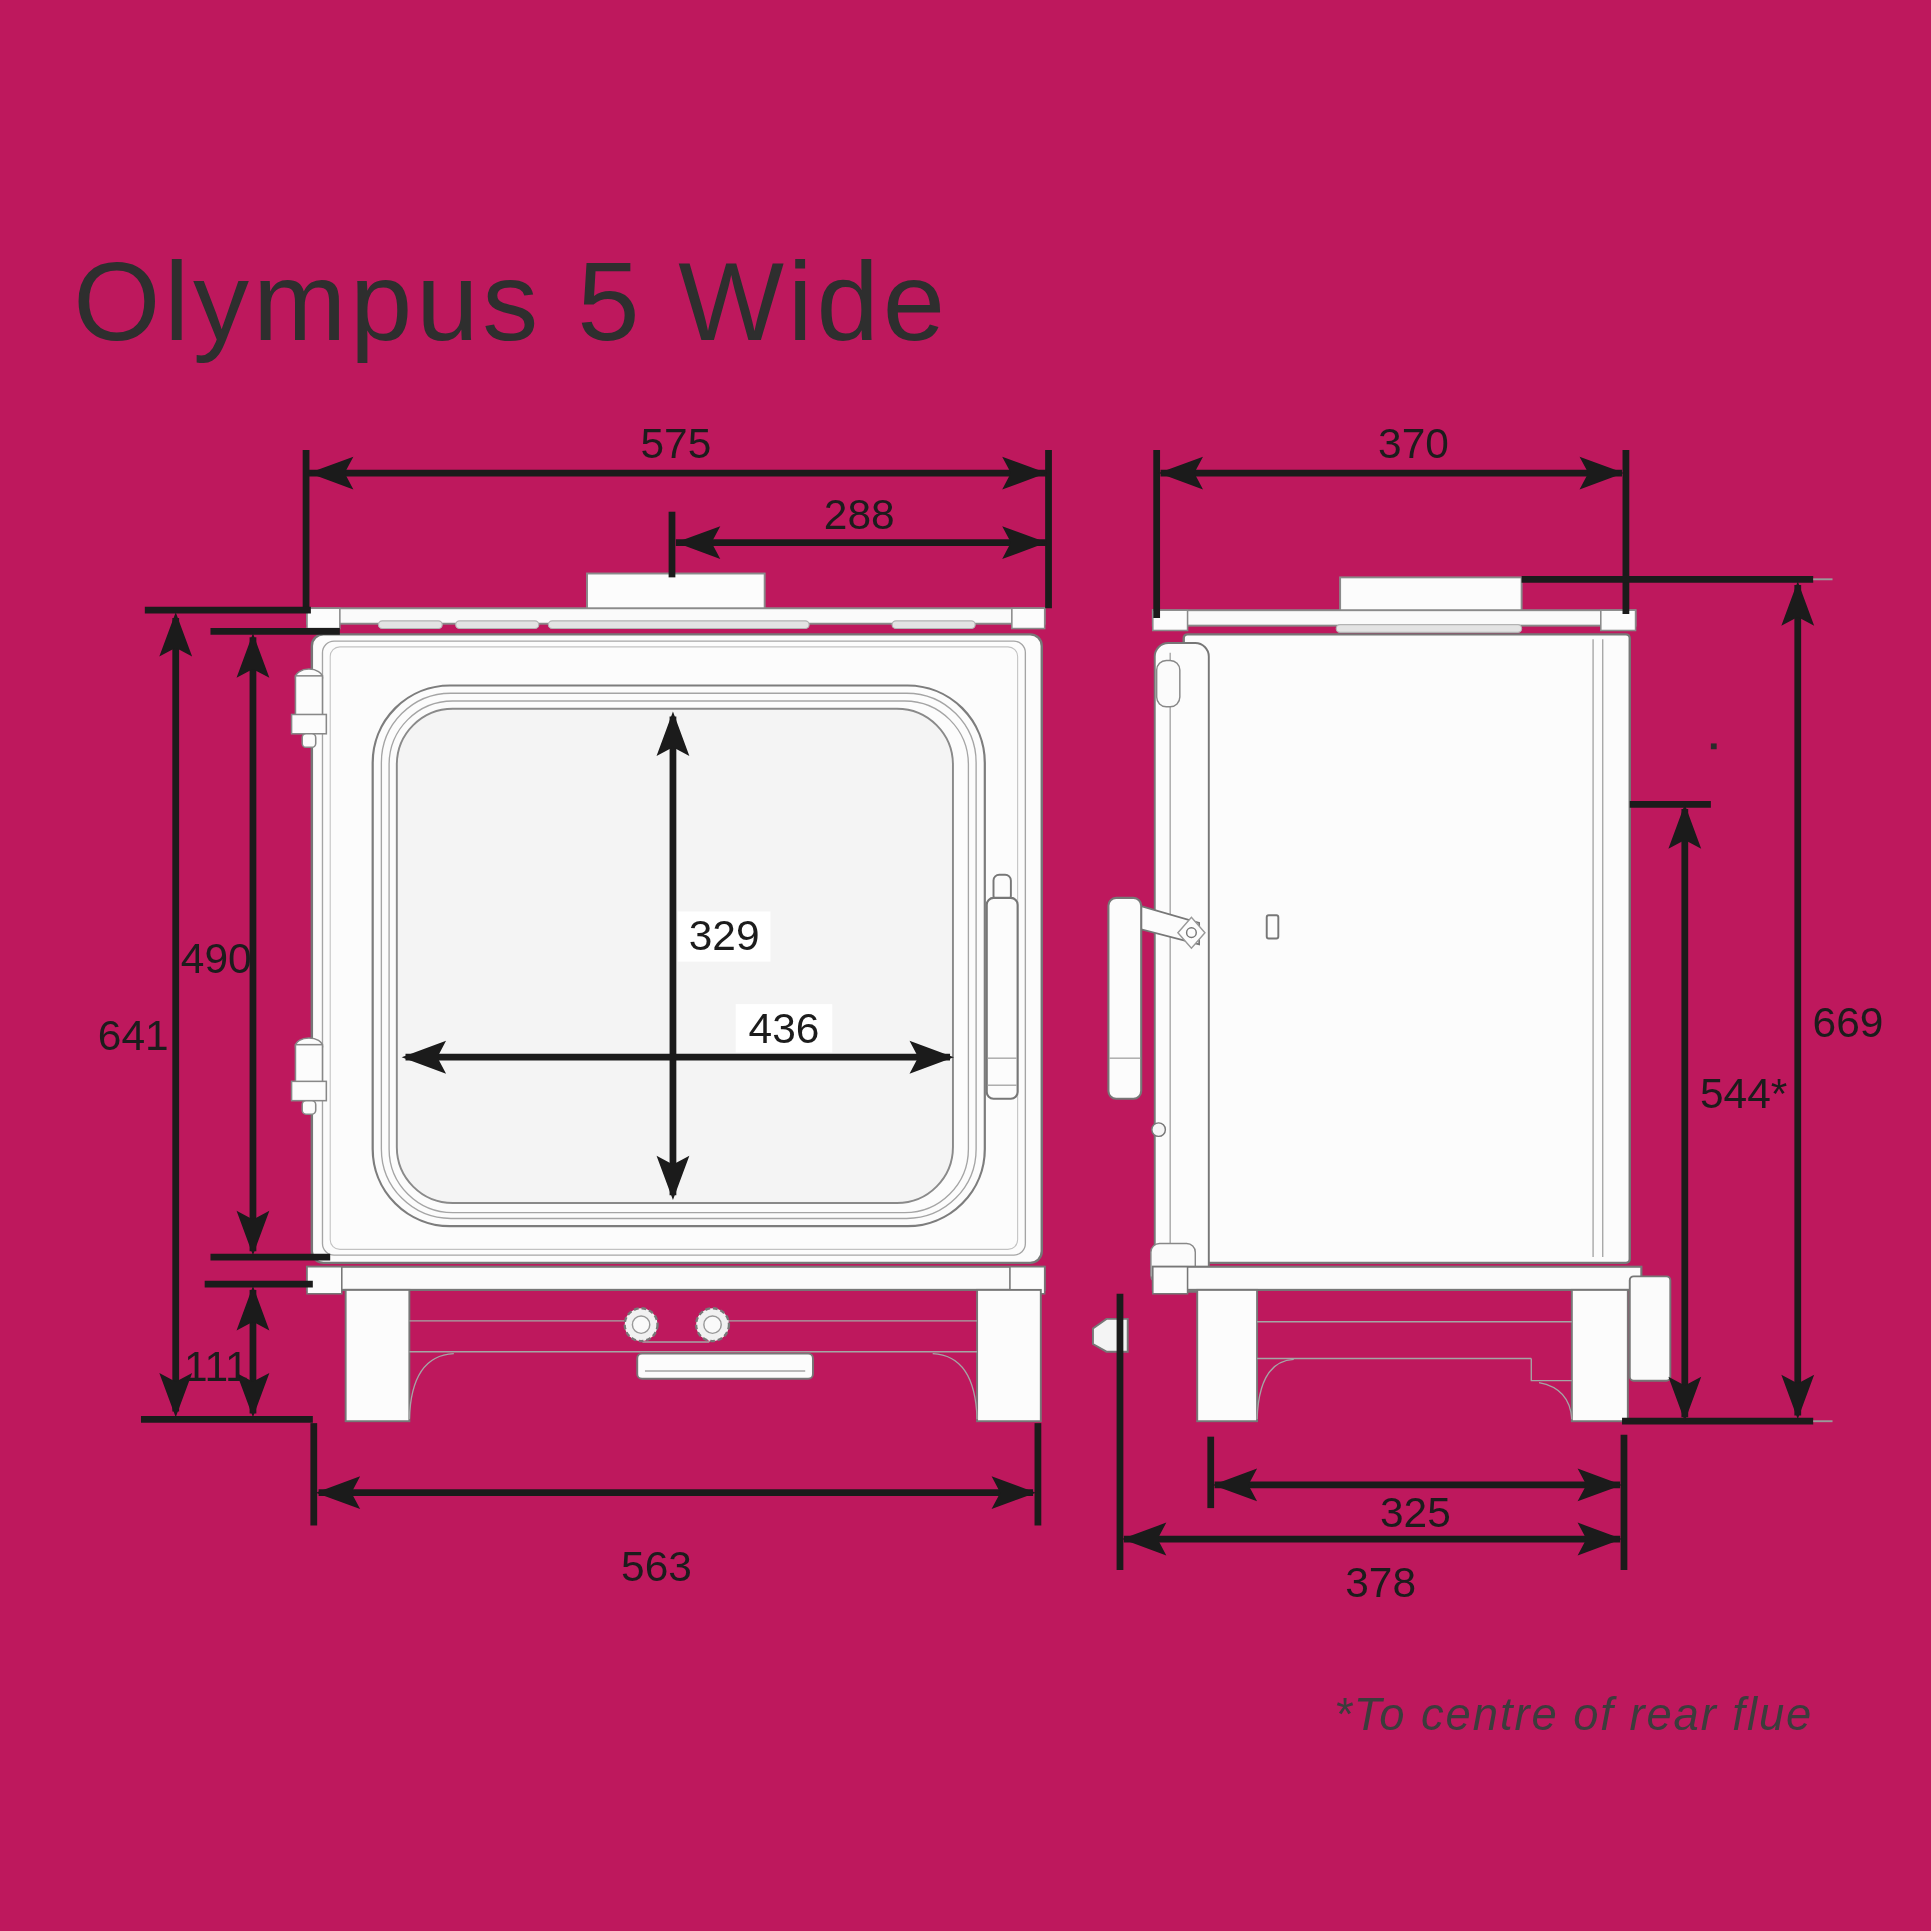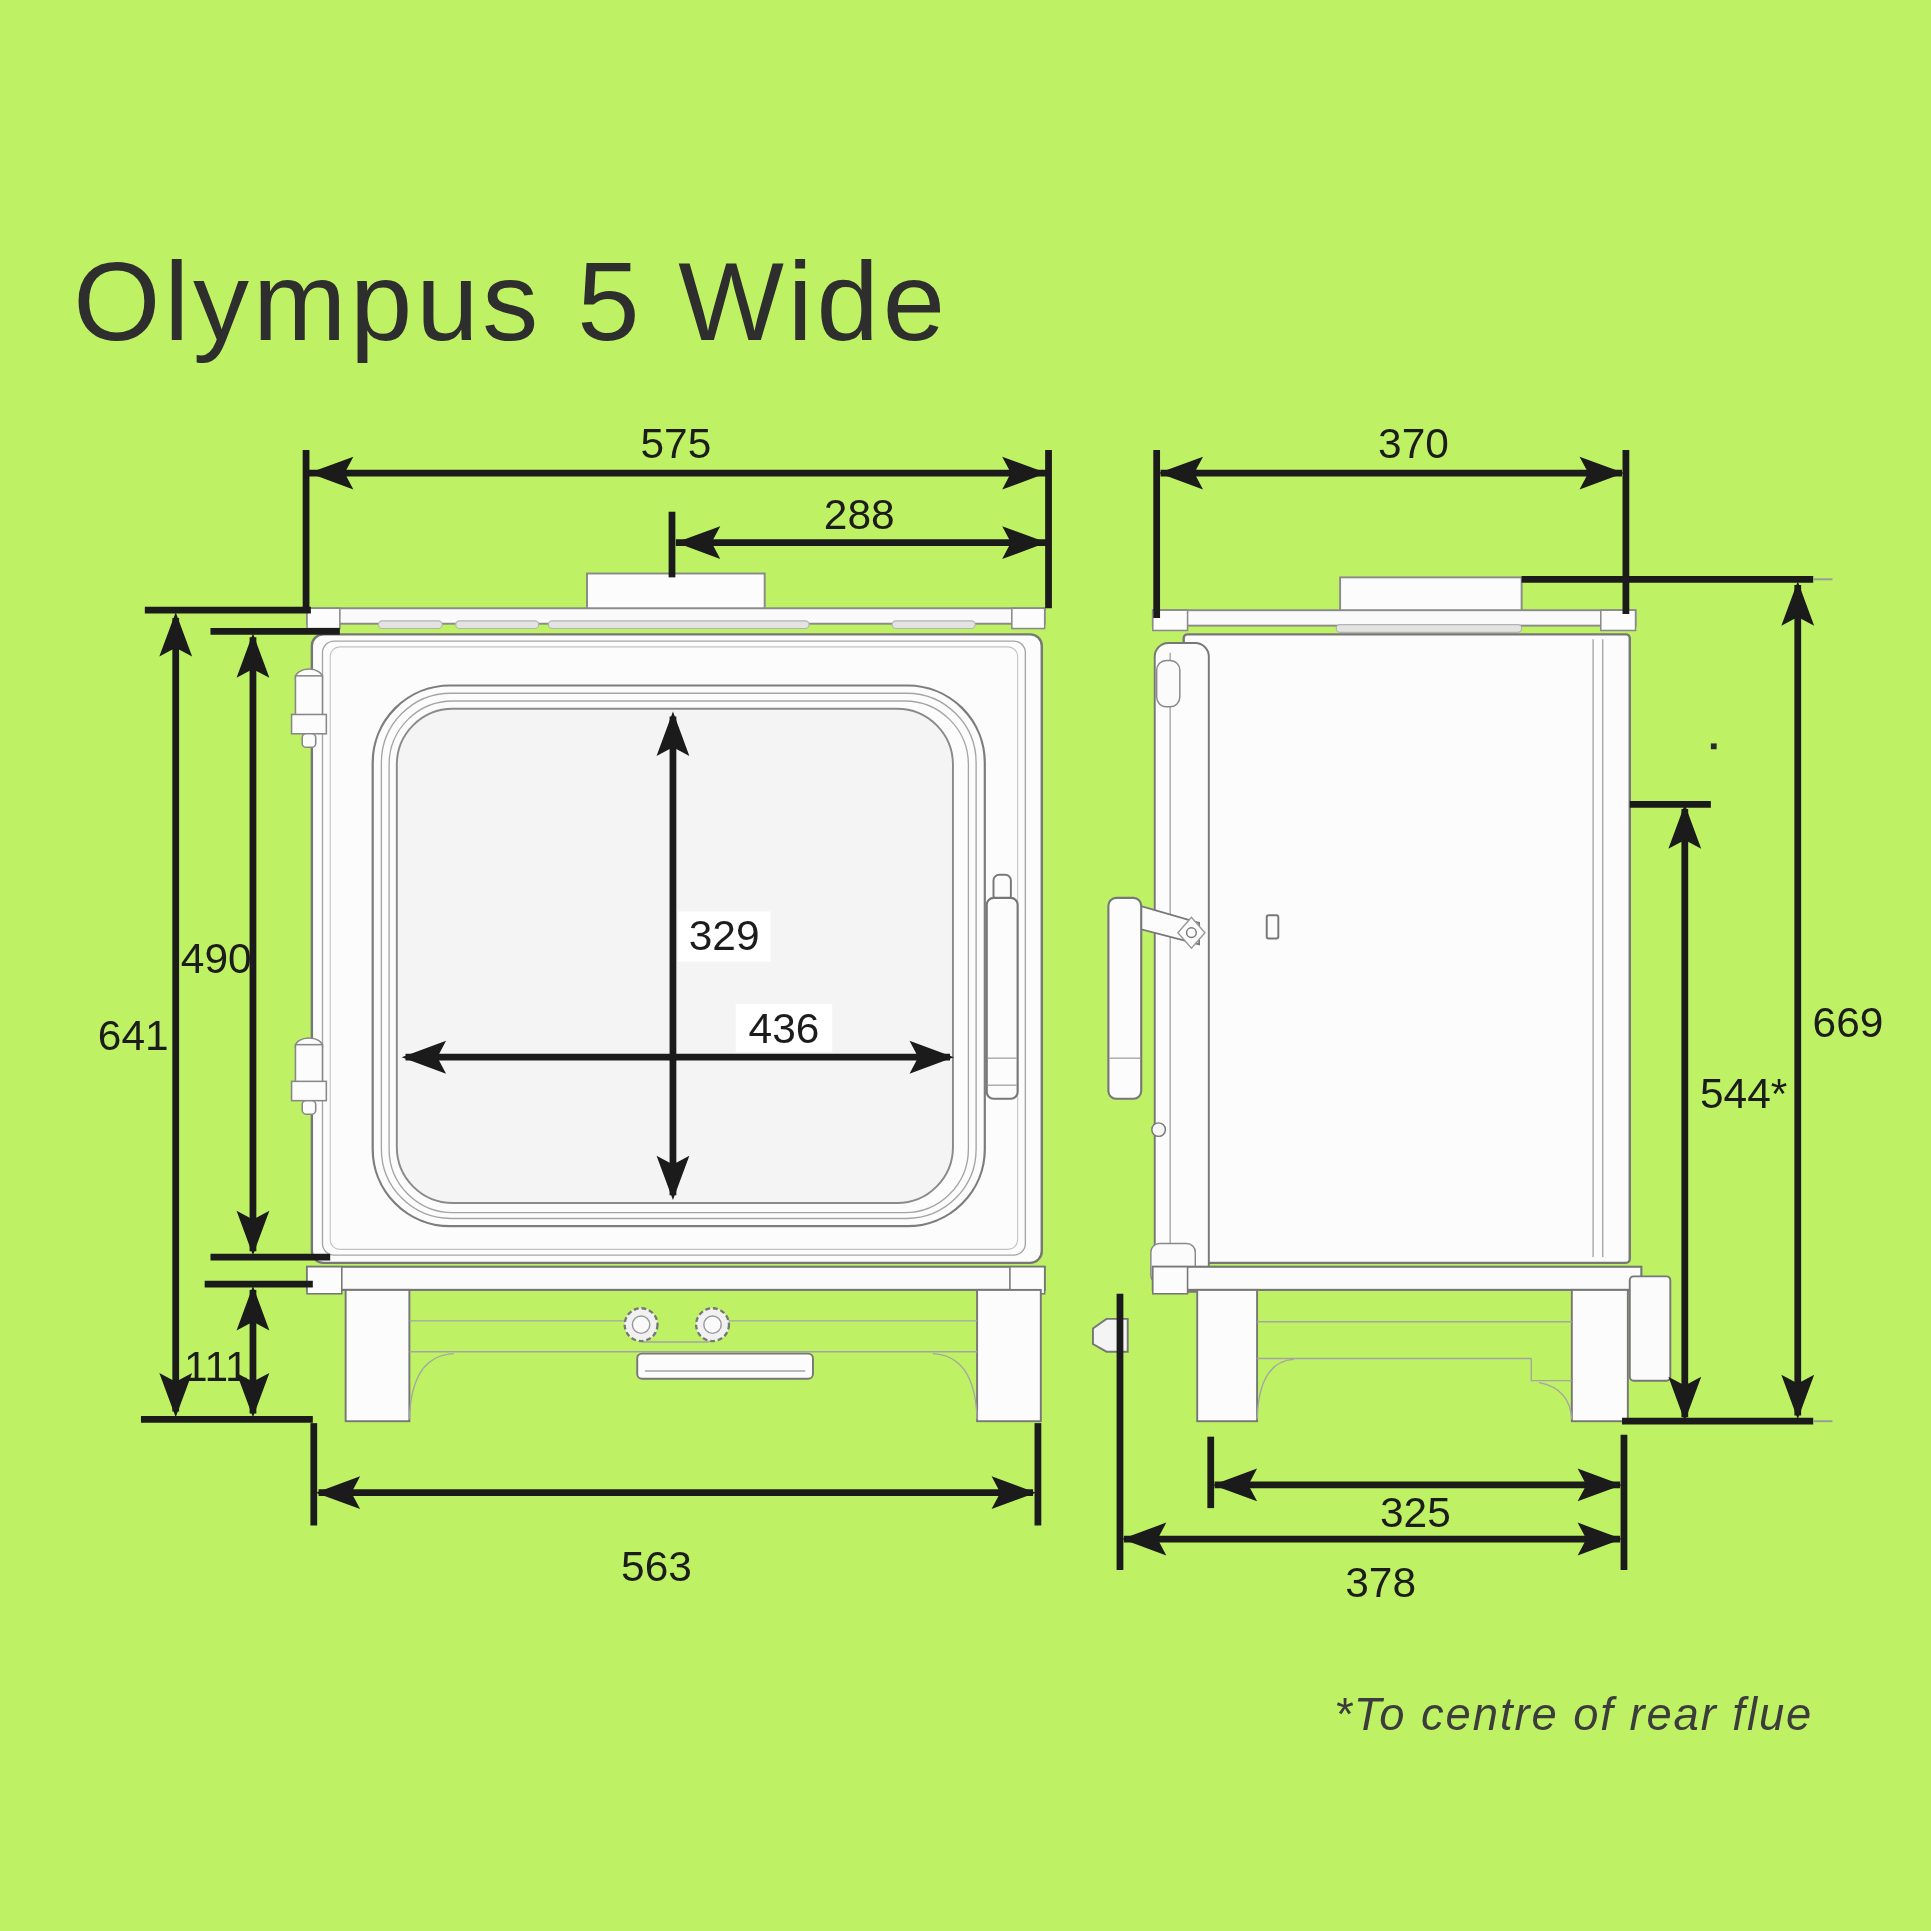--- a/index.html
+++ b/index.html
@@ -1,16 +1,16 @@
 <!DOCTYPE html>
 <html><head>
 <meta charset="utf-8">
 <style>
   html,body{margin:0;padding:0;background:#ffffff;}
-  #canvas{position:relative;width:1931px;height:1931px;background:#bef264;overflow:hidden;
+  #canvas{position:relative;width:1931px;height:1931px;background:#be185d;overflow:hidden;
           font-family:"Liberation Sans",sans-serif;}
   svg{position:absolute;left:0;top:0;}
   .title-text{font-family:"Liberation Sans",sans-serif;font-size:116px;font-weight:300;
               letter-spacing:4px;fill:#2e2e2e;}
   .footnote-text{font-family:"Liberation Sans",sans-serif;font-size:47px;font-style:italic;
               letter-spacing:2px;fill:#3c3c3c;}
   .dimlabel{font-family:"Liberation Sans",sans-serif;font-size:44px;fill:#1c1c1c;}
   .dim{stroke:#1b1b1b;stroke-width:7;fill:none;}
   .dimthin{stroke:#9a9a9a;stroke-width:2;fill:none;}
   .arr{fill:#1b1b1b;stroke:none;}

